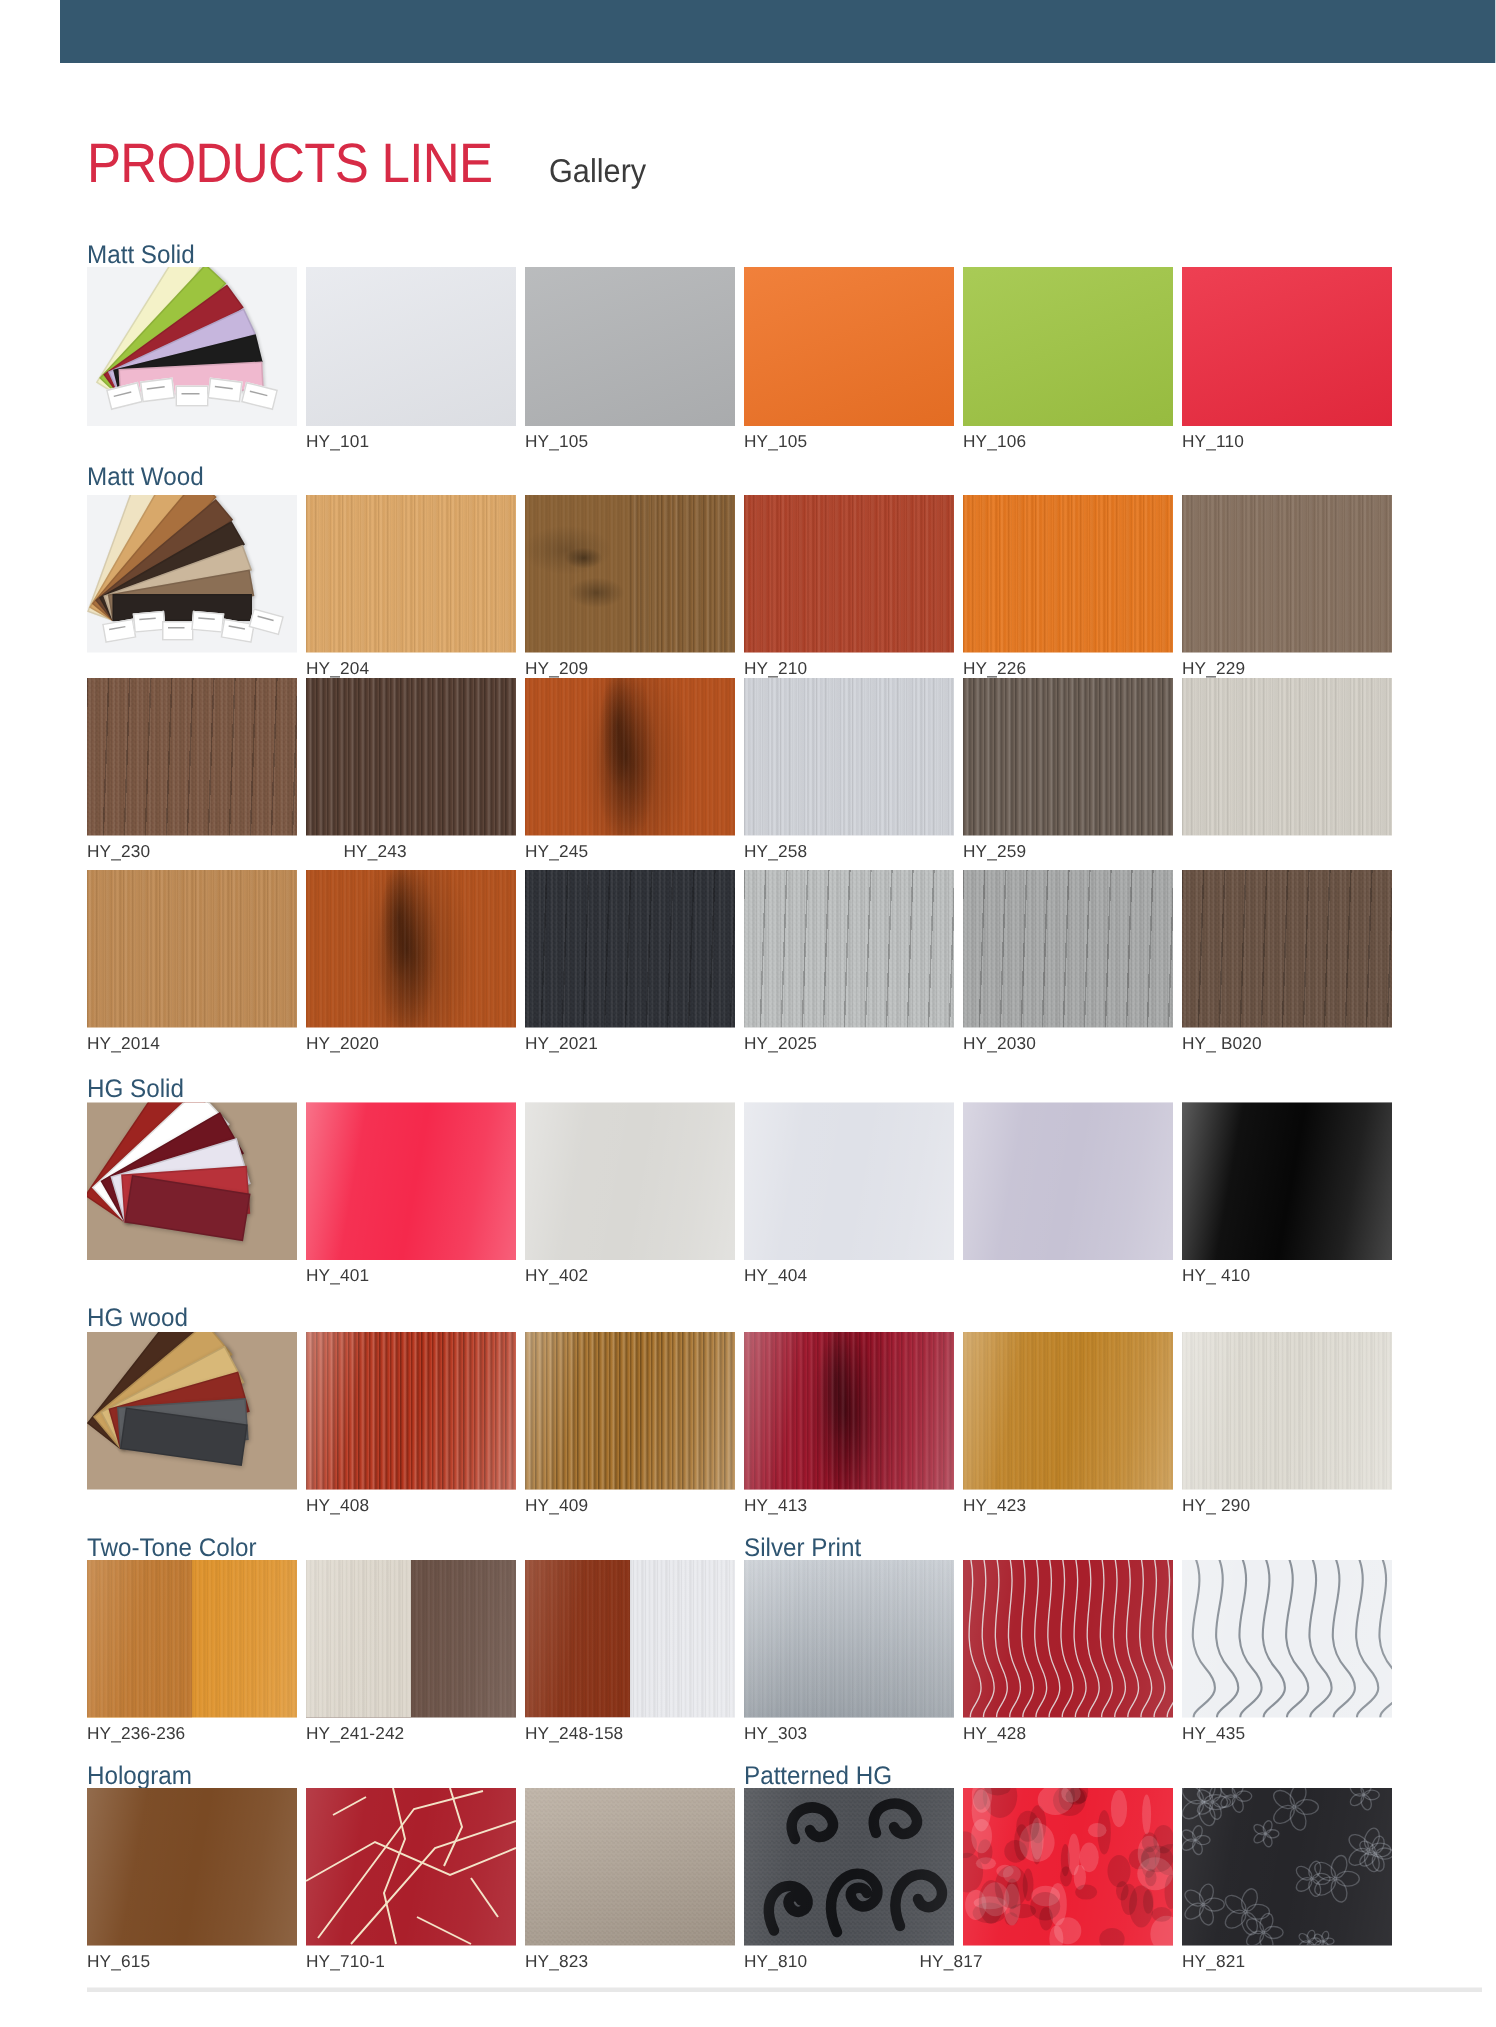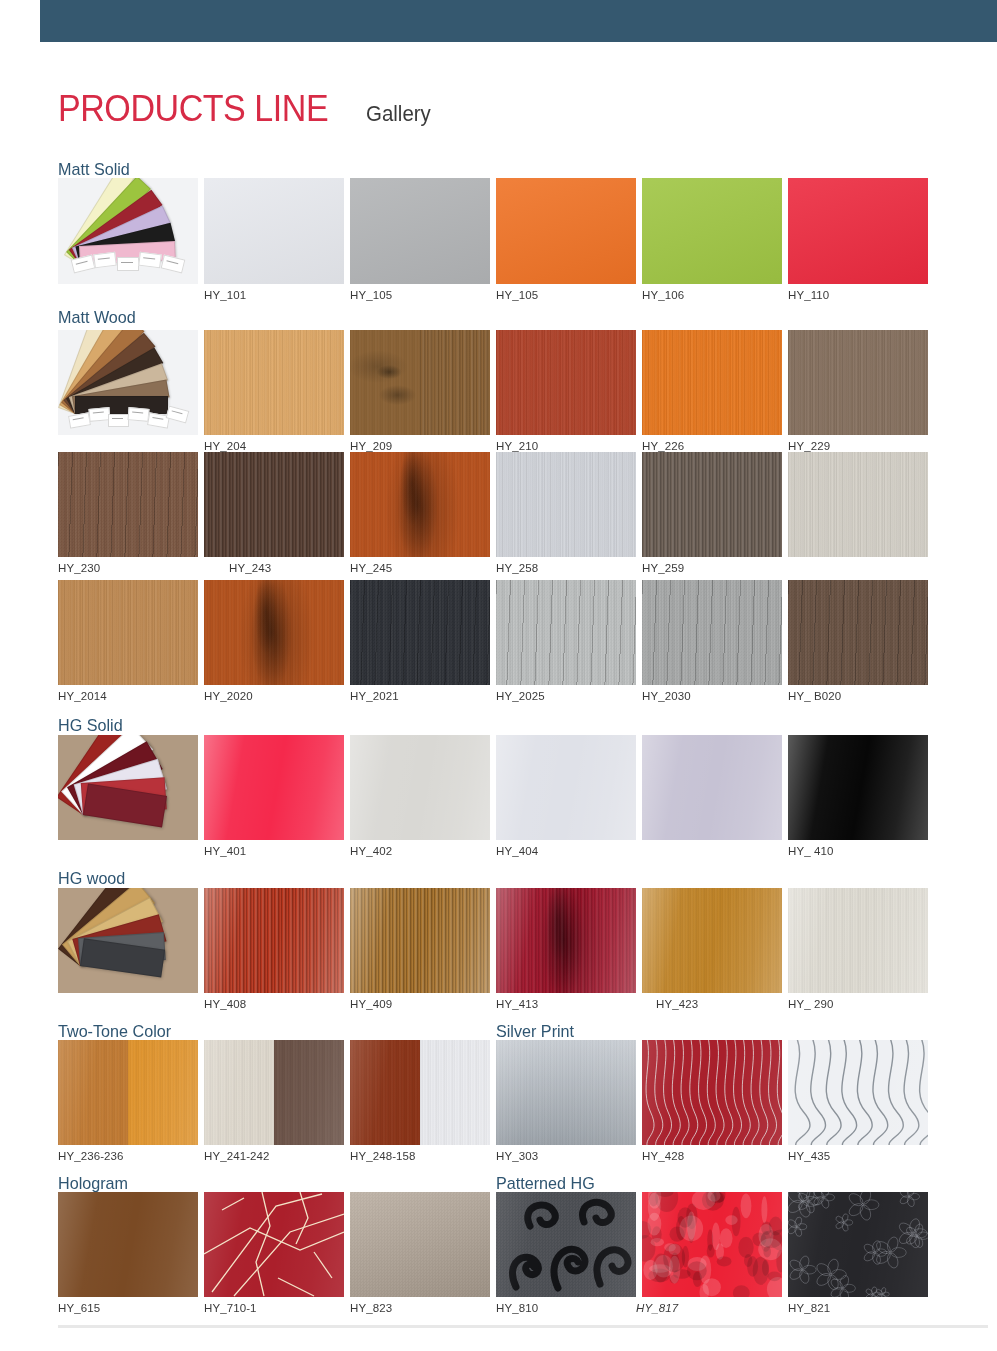--- a/index.html
+++ b/index.html
@@ -329,21 +329,21 @@
       <div class="swatch" style="left: 496px; top: 888px; width: 140px; height: 105px; background: rgb(157, 18, 40);">
         <div class="tx cathedral" style="opacity: 0.9;"></div>
         <div class="tx grain-v-hard" style="opacity: 0.5;"></div>
         <div class="tx gloss"></div>
       </div>
       <div class="swatch-label" style="left: 496px; top: 998px;">HY_413</div>
       <div class="swatch" style="left: 642px; top: 888px; width: 140px; height: 105px; background: rgb(191, 131, 39);">
         <div class="tx grain-v" style="opacity: 0.55;"></div>
         <div class="tx gloss"></div>
       </div>
-      <div class="swatch-label" style="left: 656px; top: 998px;">HY_423</div>
+      <div class="swatch-label" style="left: 642px; top: 998px;">HY_423</div>
       <div class="swatch" style="left: 788px; top: 888px; width: 140px; height: 105px; background: rgb(222, 219, 210);">
         <div class="tx grain-v" style="opacity: 0.55;"></div>
         <div class="tx gloss"></div>
       </div>
       <div class="swatch-label" style="left: 788px; top: 998px;">HY_ 290</div>
       <div class="section-head" style="left: 58px; top: 1022px;">Two-Tone Color</div>
       <div class="section-head" style="left: 496px; top: 1022px;">Silver Print</div>
       <div class="swatch" style="left: 58px; top: 1040px; width: 140px; height: 105px; background: rgb(224, 149, 47);">
         <div style="position: absolute; left: 0px; top: 0px; width: 50%; height: 100%; background: rgb(192, 122, 51);"></div>
         <div class="tx grain-v" style="opacity: 0.55;"></div>
@@ -511,21 +511,21 @@
           <ellipse cx="43.2" cy="25.5" rx="7.7" ry="10.3" fill="rgba(0,0,0,0.14)"></ellipse>
           <ellipse cx="82.1" cy="69.4" rx="7.4" ry="5.0" fill="rgba(0,0,0,0.14)"></ellipse>
           <ellipse cx="68.2" cy="48.1" rx="3.0" ry="10.8" fill="rgba(0,0,0,0.14)"></ellipse>
           <ellipse cx="12.4" cy="32.1" rx="6.9" ry="11.4" fill="rgba(255,255,255,0.16)"></ellipse>
           <ellipse cx="122.4" cy="17.6" rx="3.0" ry="13.3" fill="rgba(255,255,255,0.16)"></ellipse>
           <ellipse cx="118.8" cy="78.9" rx="8.1" ry="14.1" fill="rgba(0,0,0,0.14)"></ellipse>
           <ellipse cx="43.4" cy="64.6" rx="3.6" ry="10.9" fill="rgba(0,0,0,0.14)"></ellipse>
         </svg>
         <div class="tx gloss" style="opacity: 0.35;"></div>
       </div>
-      <div class="swatch-label" style="left: 636px; top: 1302px; font-style: italic;">HY_817</div>
+      <div class="swatch-label" style="left: 613px; top: 1302px;">HY_817</div>
       <div class="swatch" style="left: 788px; top: 1192px; width: 140px; height: 105px; background: rgb(38, 38, 42);">
         <svg viewBox="0 0 140 105" preserveAspectRatio="none" style="position: absolute; inset: 0px; width: 100%; height: 100%;">
           <ellipse cx="110.5" cy="60.5" rx="7.7" ry="4.9" fill="none" stroke="rgba(190,195,205,0.30)" stroke-width="0.9" transform="rotate(0 110.5 60.5)"></ellipse>
           <ellipse cx="104.7" cy="68.5" rx="7.7" ry="4.9" fill="none" stroke="rgba(190,195,205,0.30)" stroke-width="0.9" transform="rotate(72 104.7 68.5)"></ellipse>
           <ellipse cx="95.4" cy="65.4" rx="7.7" ry="4.9" fill="none" stroke="rgba(190,195,205,0.30)" stroke-width="0.9" transform="rotate(144 95.4 65.4)"></ellipse>
           <ellipse cx="95.4" cy="55.6" rx="7.7" ry="4.9" fill="none" stroke="rgba(190,195,205,0.30)" stroke-width="0.9" transform="rotate(216 95.4 55.6)"></ellipse>
           <ellipse cx="104.7" cy="52.5" rx="7.7" ry="4.9" fill="none" stroke="rgba(190,195,205,0.30)" stroke-width="0.9" transform="rotate(288 104.7 52.5)"></ellipse>
           <ellipse cx="83.2" cy="12.7" rx="7.7" ry="4.9" fill="none" stroke="rgba(190,195,205,0.30)" stroke-width="0.9" transform="rotate(0 83.2 12.7)"></ellipse>
           <ellipse cx="77.4" cy="20.6" rx="7.7" ry="4.9" fill="none" stroke="rgba(190,195,205,0.30)" stroke-width="0.9" transform="rotate(72 77.4 20.6)"></ellipse>
           <ellipse cx="68.0" cy="17.6" rx="7.7" ry="4.9" fill="none" stroke="rgba(190,195,205,0.30)" stroke-width="0.9" transform="rotate(144 68.0 17.6)"></ellipse>

